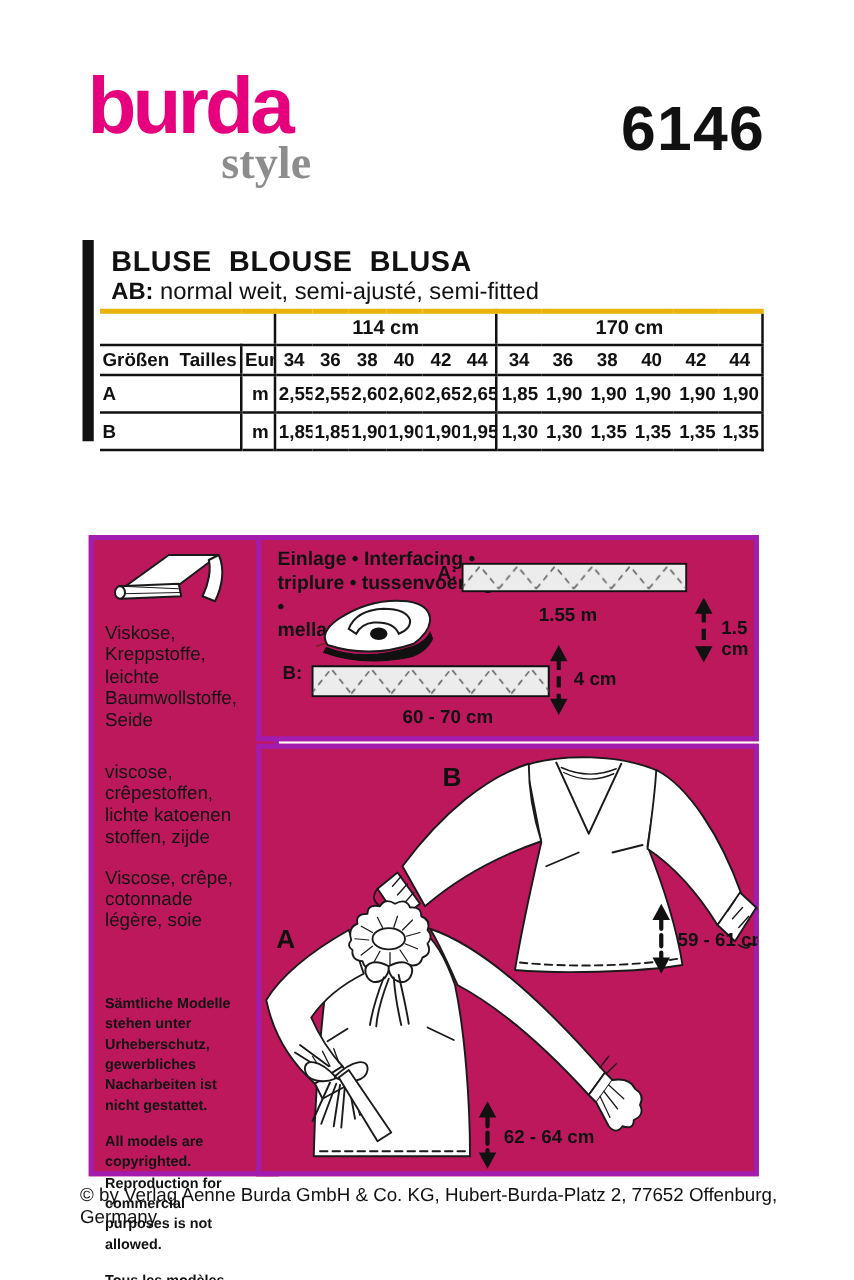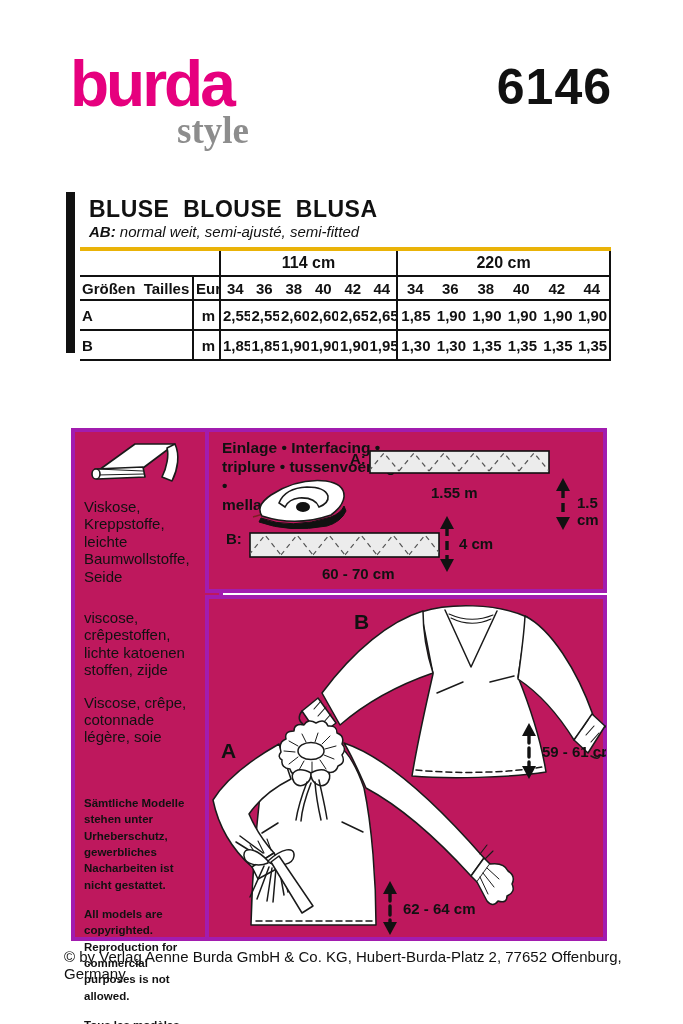--- a/index.html
+++ b/index.html
@@ -7,21 +7,21 @@
         font-family:"Liberation Sans",sans-serif;color:#111;}
   .abs{position:absolute;}
   .pre{white-space:pre;}
   
   .logo-main{font-size:64px;font-weight:bold;letter-spacing:-3px;line-height:1;}
   .logo-sub{font-family:"Liberation Serif",serif;font-size:37px;font-weight:bold;line-height:1;}
   .pattern-no{font-size:50px;font-weight:bold;letter-spacing:1px;}
   
   .title-bar{background:#111;width:9px;}
   .title{font-size:23px;font-weight:bold;letter-spacing:.5px;}
-  .subtitle{font-size:15px;font-style:italic;}
+  .subtitle{font-size:19px;}
   .subtitle b{font-weight:bold;}
   
   table.sizes{border-collapse:collapse;table-layout:fixed;width:530px;
       border-top:4px solid #eab308;border-bottom:2px solid #111;border-right:2px solid #111;
       font-weight:bold;font-size:15px;}
   table.sizes td{padding:0 2px;text-align:center;height:22px;overflow:hidden;}
   table.sizes .h1{height:24px;font-size:16px;}
   table.sizes .rAB{height:28px;text-align:right;}
   table.sizes .lft{text-align:left;padding-left:2px;}
   table.sizes .rgt{text-align:right;padding-right:4px;}
@@ -40,38 +40,38 @@
   svg{display:block;}
   svg text{font-family:"Liberation Sans",sans-serif;}
 </style>
 </head>
 <body>
 
 <div class="page">
 
   <div class="abs logo-main" style="left:70px;top:52px;color:#e6007e;">burda</div>
   <div class="abs logo-sub" style="left:177px;top:112px;color:#8d8d8d;">style</div>
-  <div class="abs pattern-no" style="right:71px;top:58px;">6146</div>
+  <div class="abs pattern-no" style="right:71px;top:74px;">6146</div>
 
   <div class="abs title-bar" style="left:66px;top:192px;height:161px;"></div>
   <div class="abs title pre" style="left:89px;top:196px;">BLUSE  BLOUSE  BLUSA</div>
   <div class="abs subtitle" style="left:89px;top:223px;"><b>AB:</b><span> normal weit, semi-ajusté, semi-fitted</span></div>
 
   <table class="sizes abs" style="left:80px;top:247px;">
     <colgroup>
       <col style="width:113px">
         <col style="width:27px">
       <col span="6" style="width:29.5px">
         <col span="6" style="width:35.5px">
     </colgroup>
     <tbody>
         <tr>
       <td class="h1 bb" colspan="2"></td>
       <td class="h1 bb vl" colspan="6">114 cm</td>
-      <td class="h1 bb vl" colspan="6">220 cm</td>
+      <td class="h1 bb vl" colspan="6">170 cm</td>
     </tr>
     <tr>
       <td class="bb lft pre">Größen  Tailles  Sizes</td>
       <td class="bb rgt vl">Eur.</td>
       <td class="bb vl">34</td>
       <td class="bb">36</td>
       <td class="bb">38</td>
       <td class="bb">40</td>
       <td class="bb">42</td>
       <td class="bb">44</td>

